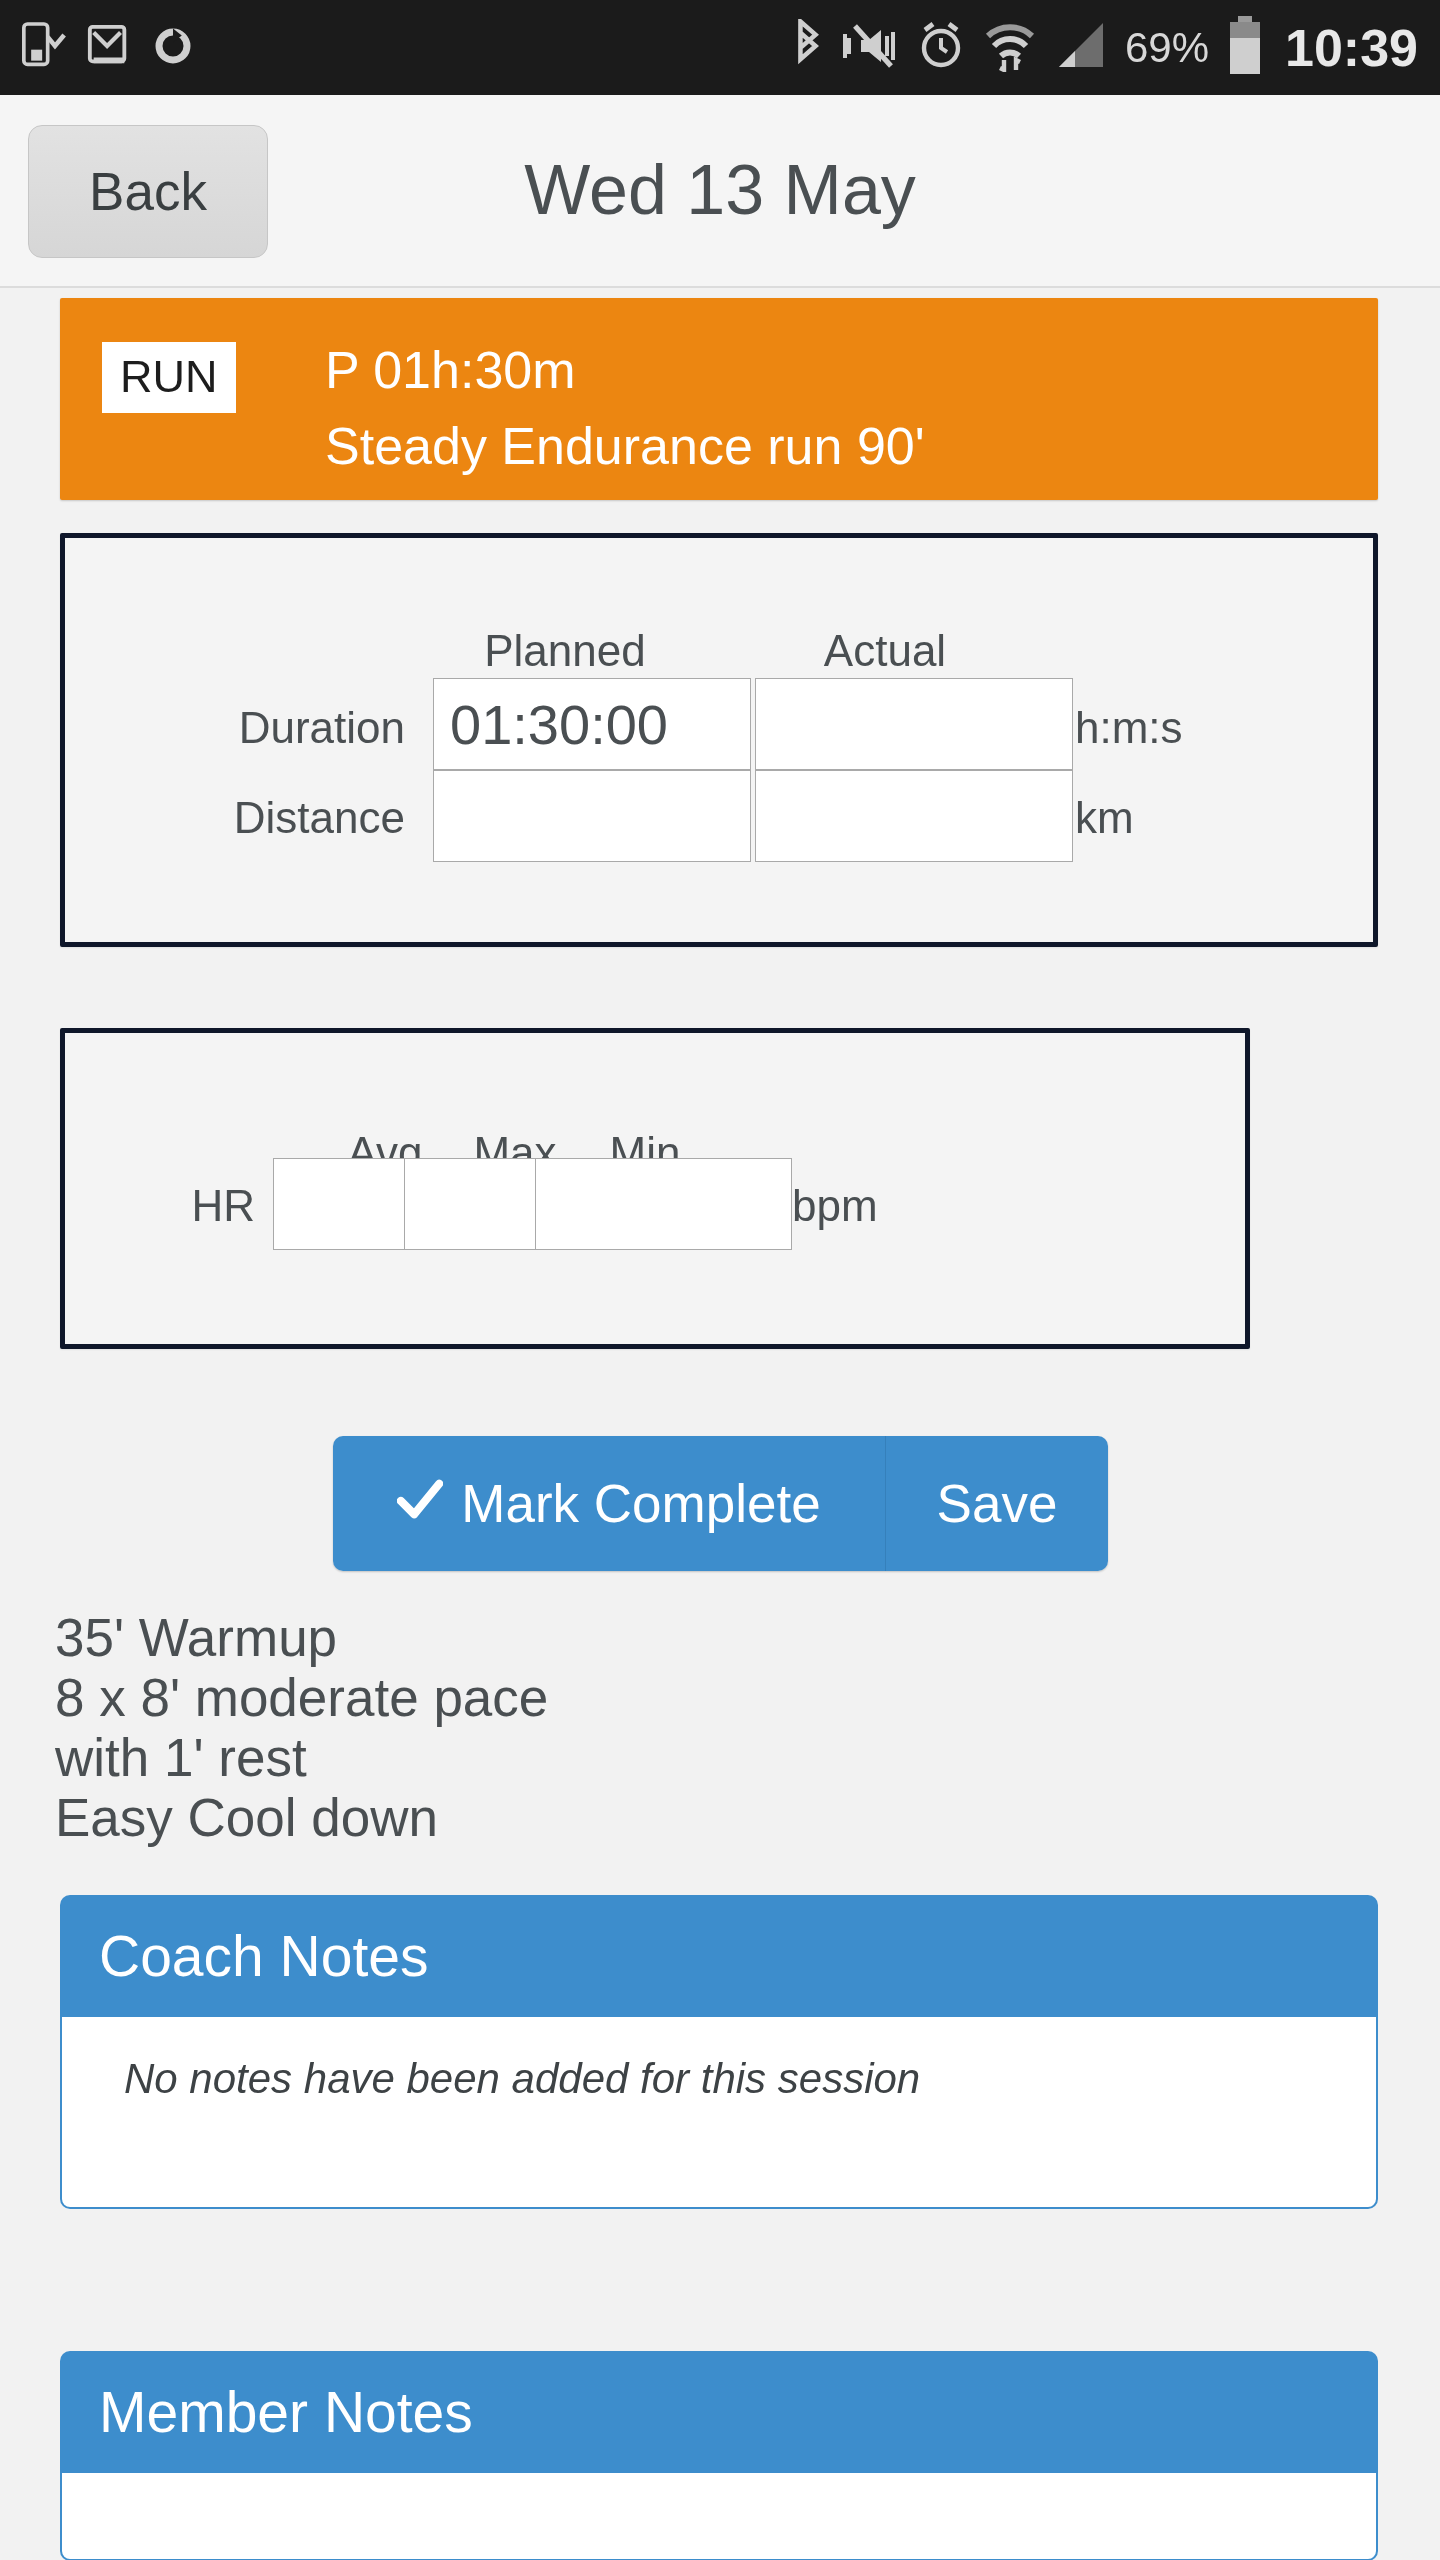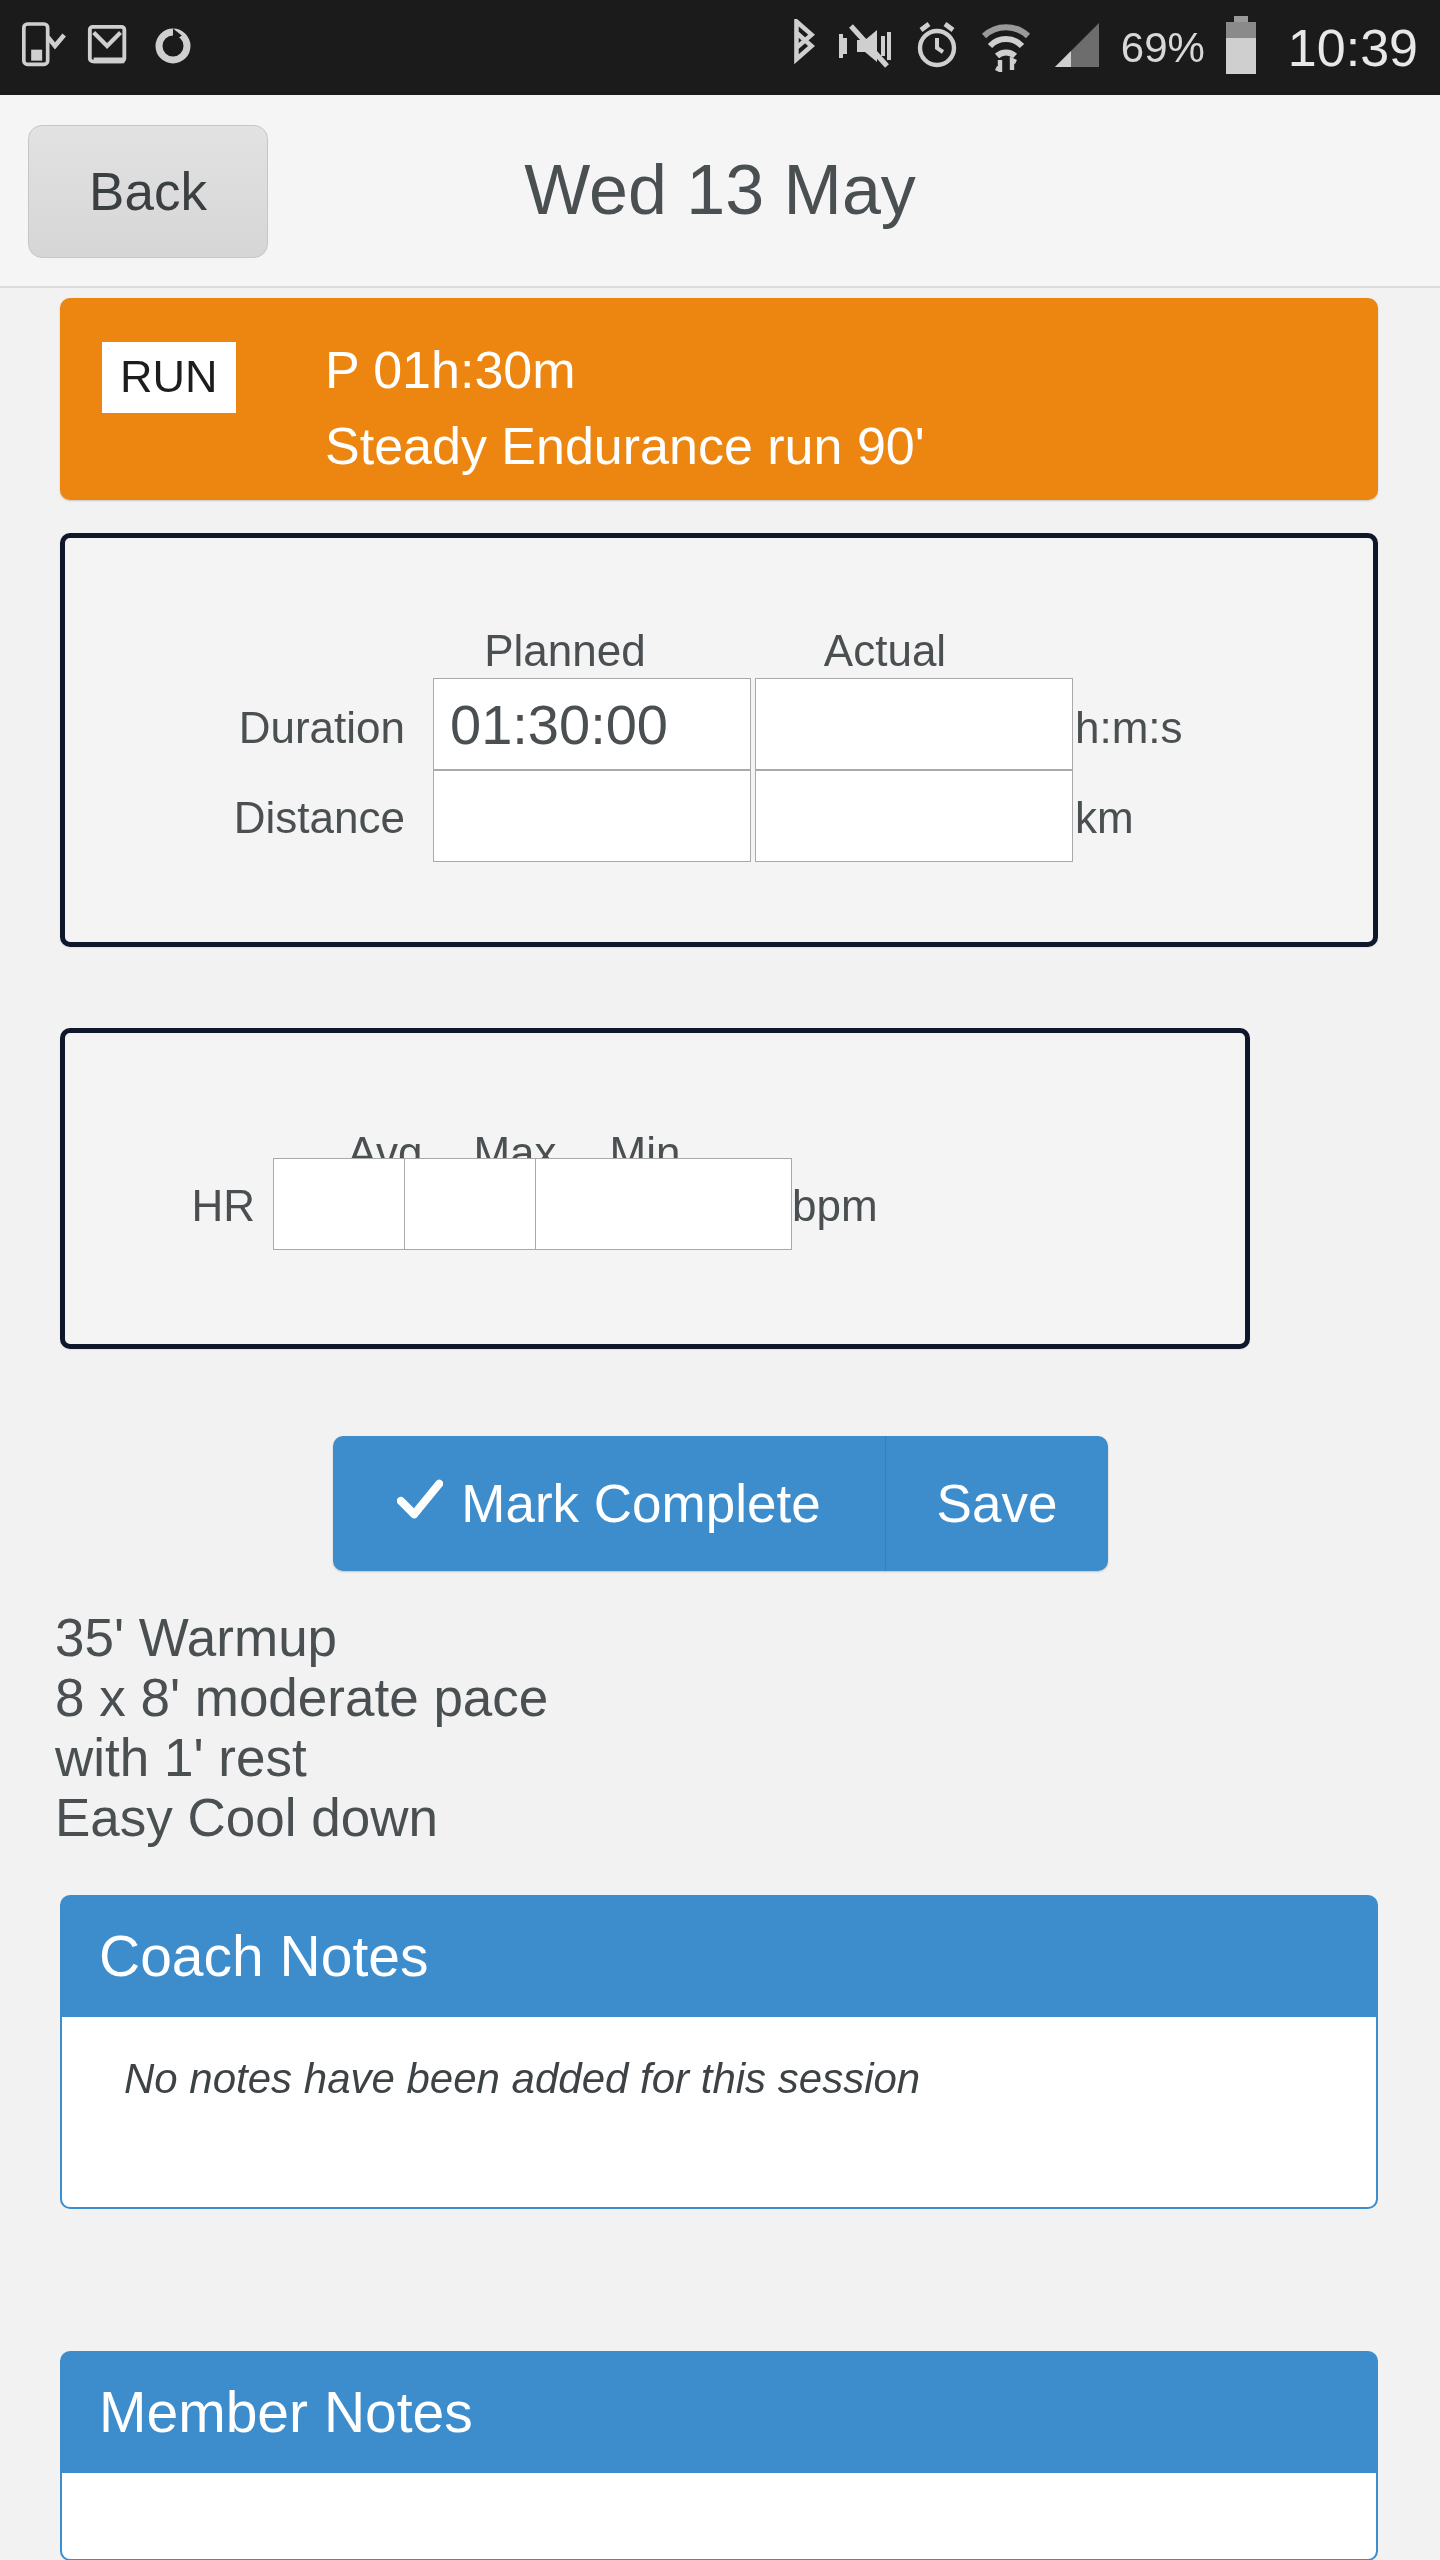--- a/index.html
+++ b/index.html
@@ -19,22 +19,22 @@
     padding: 0 22px;
   }
   .sb-left { display: flex; align-items: center; gap: 20px; }
   .sb-right { margin-left: auto; display: flex; align-items: center; gap: 18px; }
   .sb-icon { display: block; }
   .sb-pct {
     color: #d8d8d8; font-size: 42px; letter-spacing: 0px;
     font-family: "Liberation Sans", sans-serif;
   }
   .sb-clock {
-    color: #e8e8e8; font-size: 52px; font-weight: 400;
-    letter-spacing: 0px; margin-left: 11px;
+    color: #e8e8e8; font-size: 52px; font-weight: 700;
+    letter-spacing: 0px; margin-left: 4px;
   }
 
   
   .header {
     position: absolute; top: 95px; left: 0;
     width: 1440px; height: 193px;
     background: #f5f5f5;
     border-bottom: 2px solid #dcdcdc;
   }
   .back-btn {
@@ -49,21 +49,21 @@
   .page-title {
     position: absolute; left: 0; top: 0;
     width: 1440px; height: 190px;
     display: flex; align-items: center; justify-content: center;
     color: #4a4f52; font-size: 70px; font-weight: 400;
   }
 
   
   .card {
     position: absolute;
-    border-radius: 10px;
+    border-radius: 2px;
   }
 
   
   .session-banner {
     left: 60px; top: 298px; width: 1318px; height: 202px;
     background: #ec8611;
     box-shadow: 0 1px 2px rgba(0,0,0,.18);
   }
   .run-badge {
     position: absolute; left: 42px; top: 44px;

